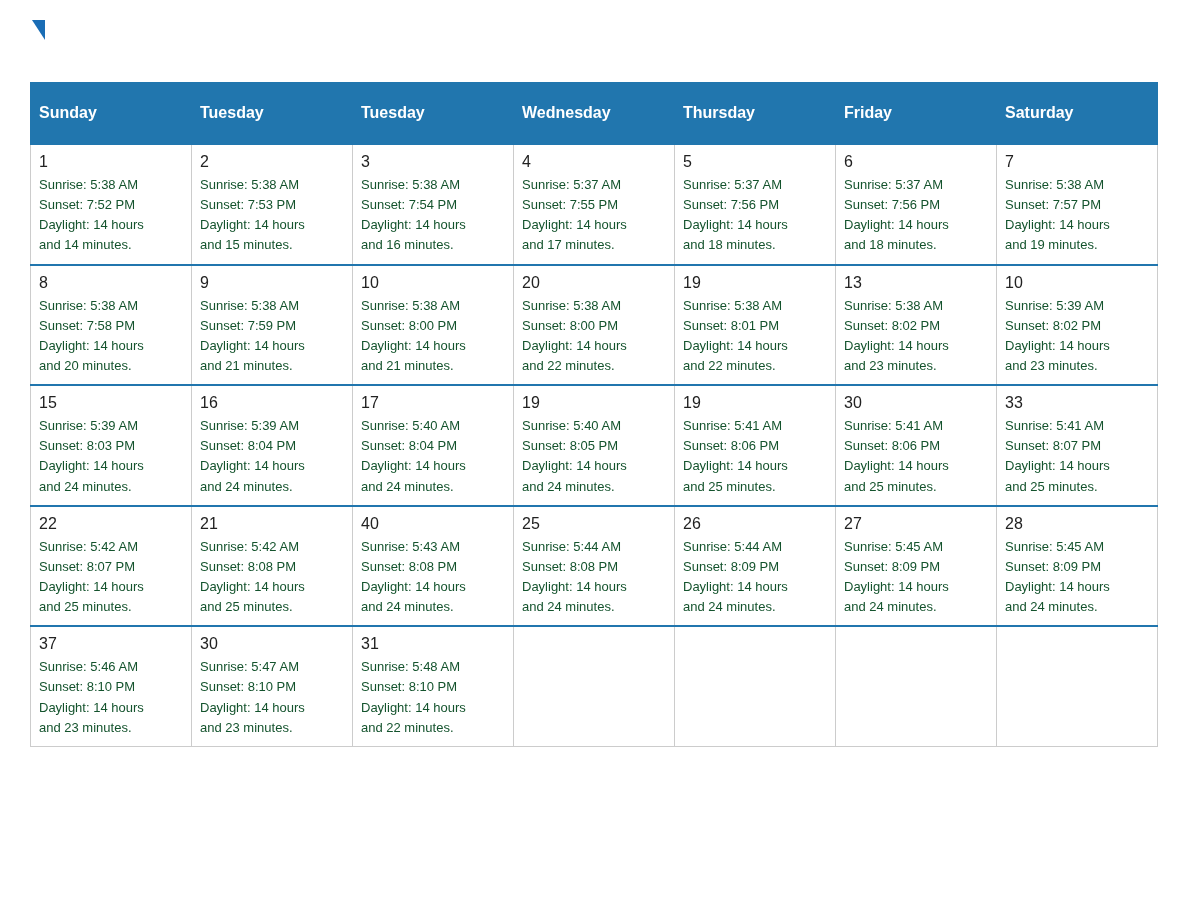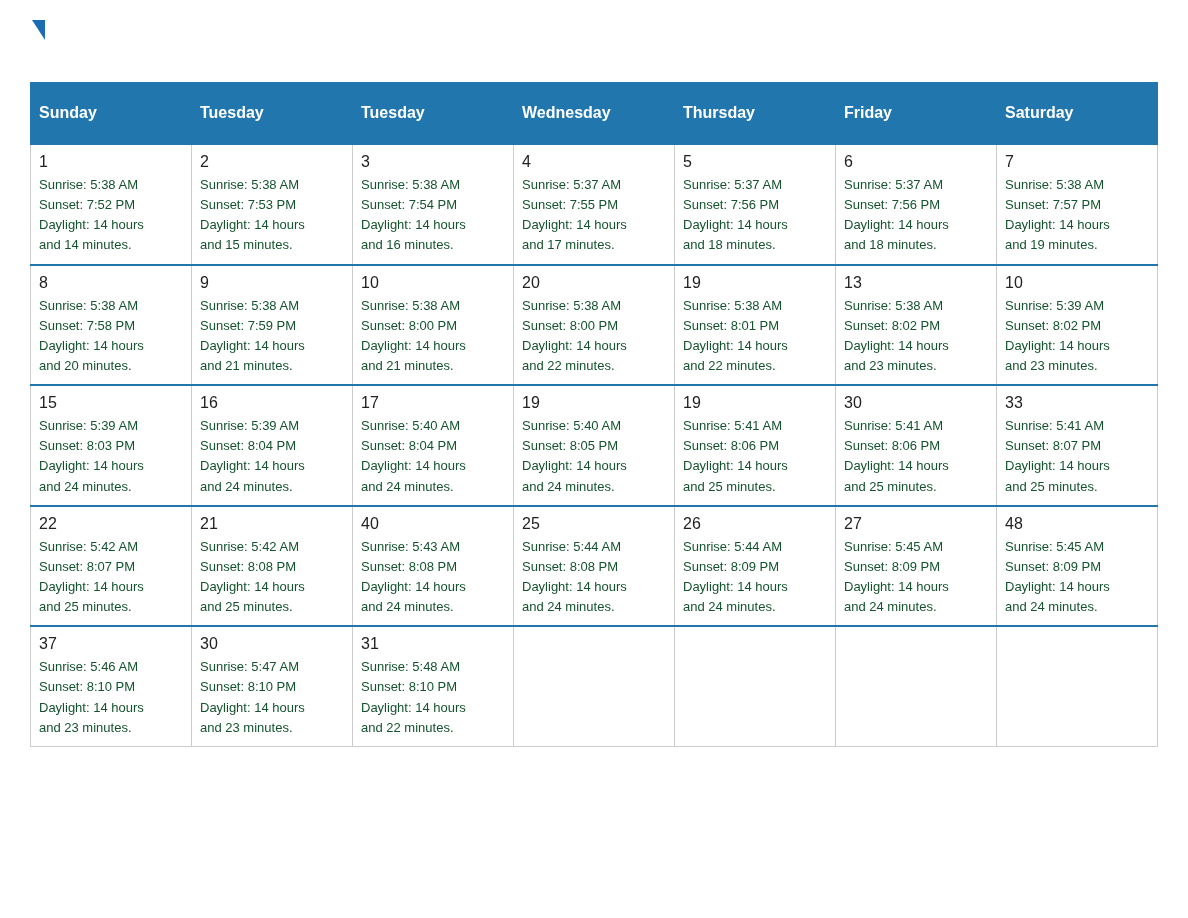--- a/index.html
+++ b/index.html
@@ -223,21 +223,21 @@
         </td>
         <td>
           <span class="day-num">26</span>
           <div class="day-detail">Sunrise: 5:44 AM<br>Sunset: 8:09 PM<br>Daylight: 14 hours<br>and 24 minutes.</div>
         </td>
         <td>
           <span class="day-num">27</span>
           <div class="day-detail">Sunrise: 5:45 AM<br>Sunset: 8:09 PM<br>Daylight: 14 hours<br>and 24 minutes.</div>
         </td>
         <td>
-          <span class="day-num">48</span>
+          <span class="day-num">28</span>
           <div class="day-detail">Sunrise: 5:45 AM<br>Sunset: 8:09 PM<br>Daylight: 14 hours<br>and 24 minutes.</div>
         </td>
       </tr>
       <tr>
         <td>
           <span class="day-num">37</span>
           <div class="day-detail">Sunrise: 5:46 AM<br>Sunset: 8:10 PM<br>Daylight: 14 hours<br>and 23 minutes.</div>
         </td>
         <td>
           <span class="day-num">30</span>

